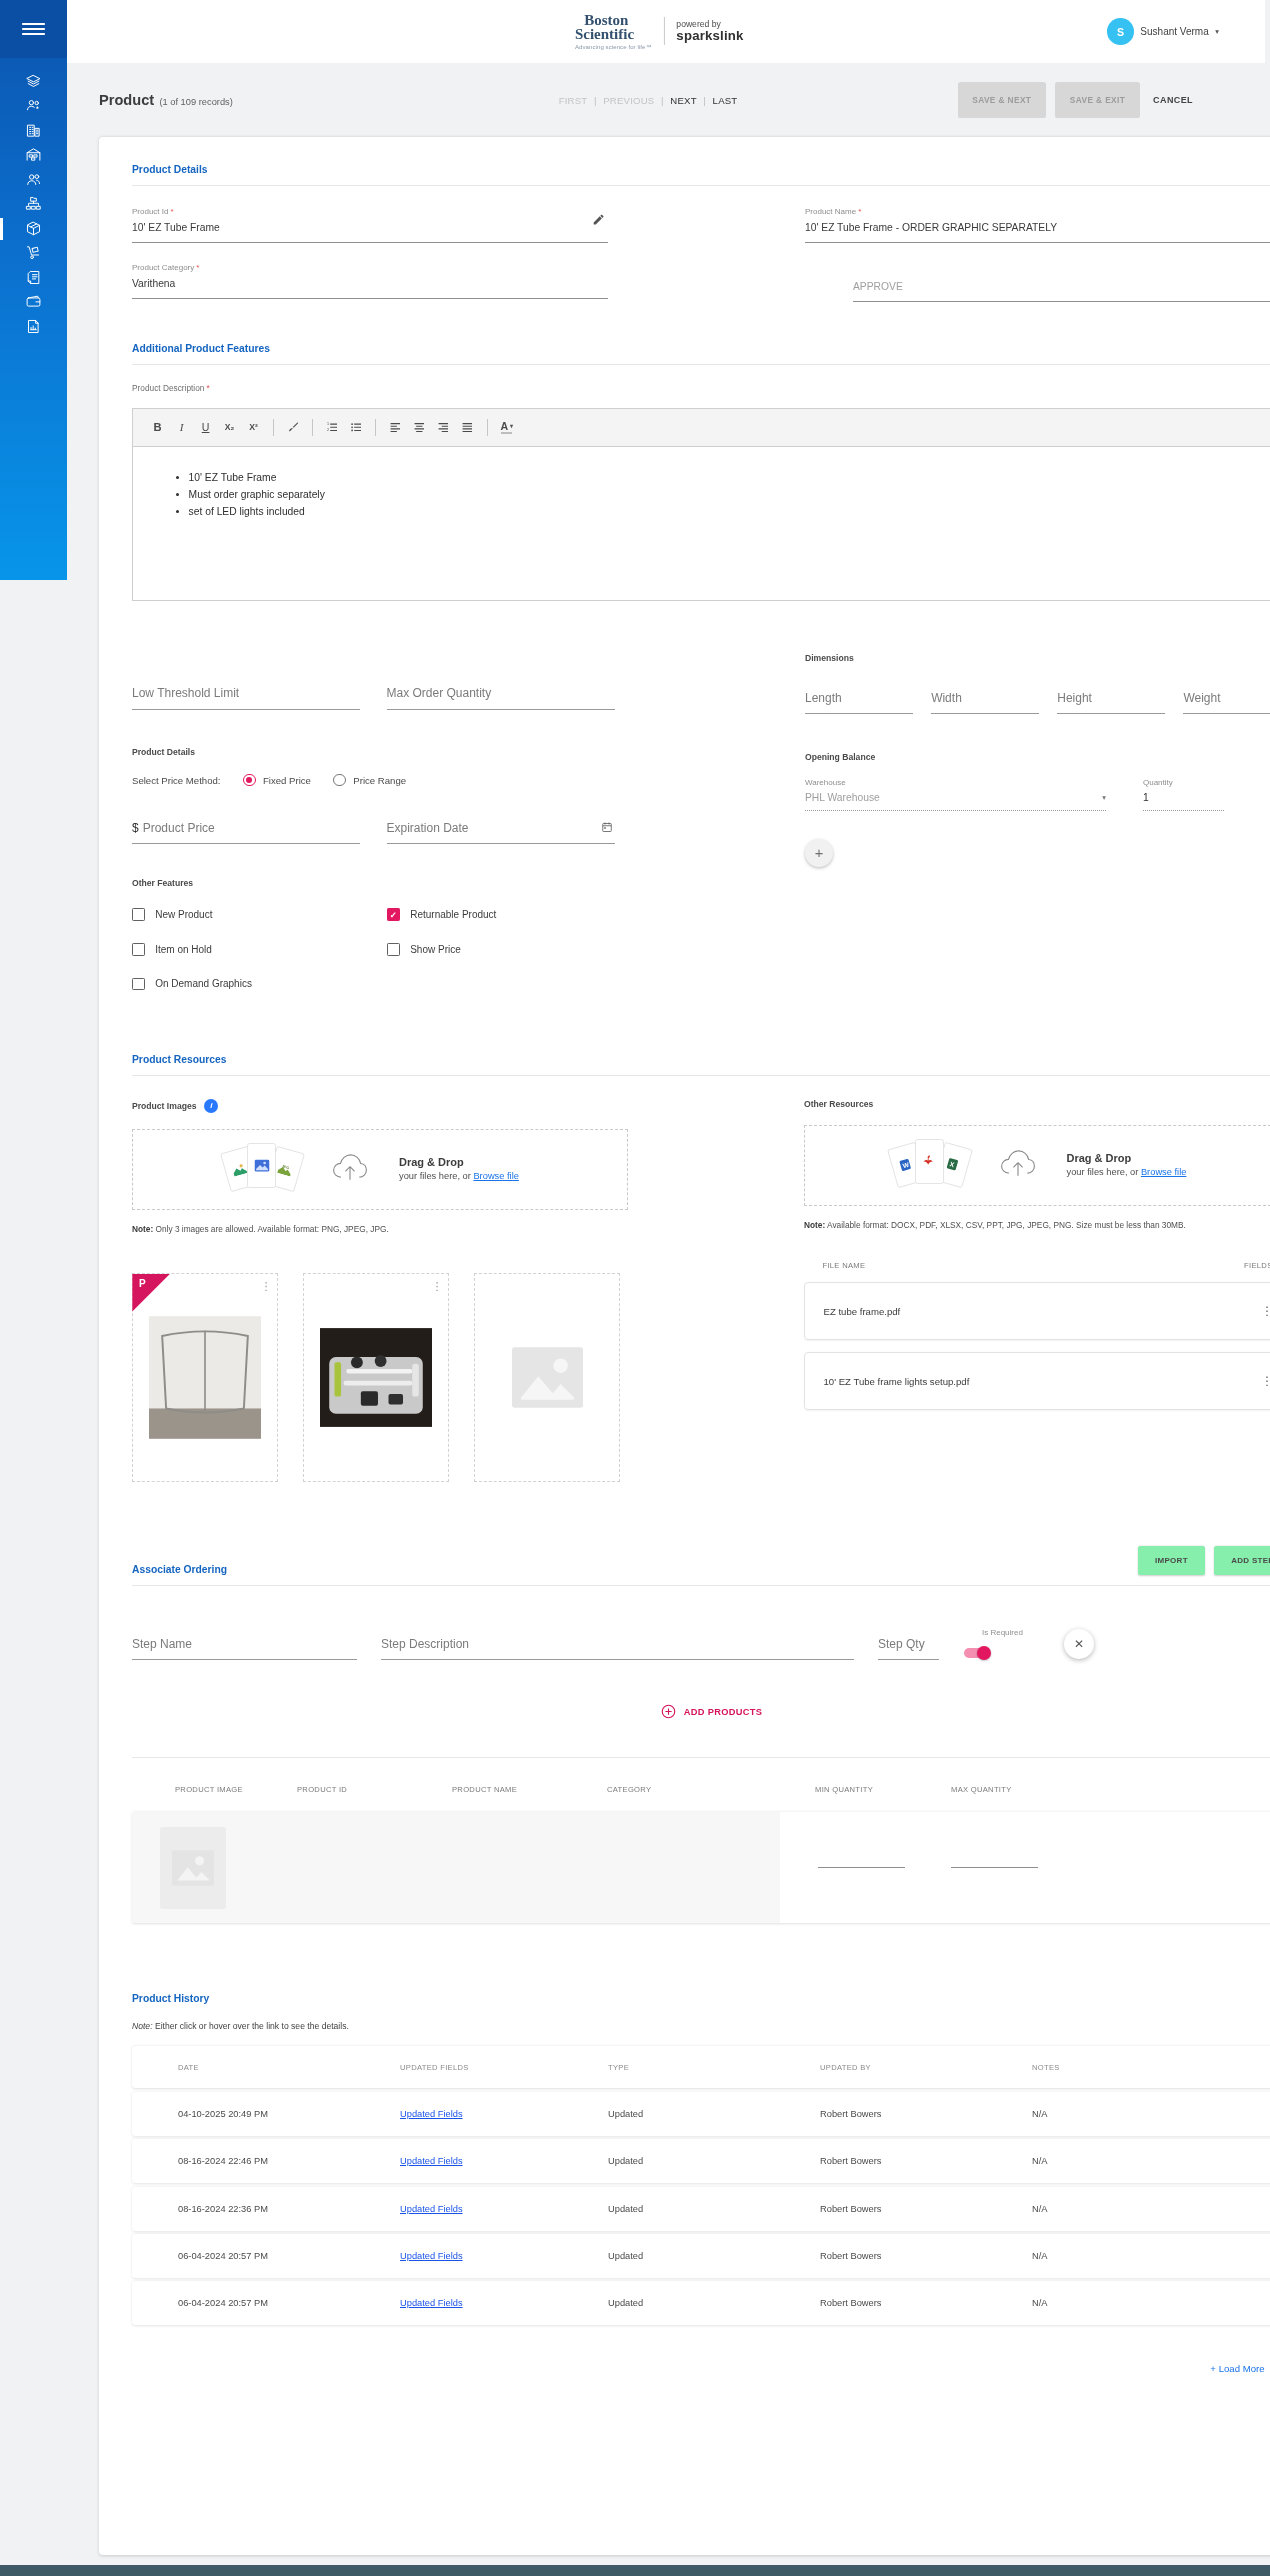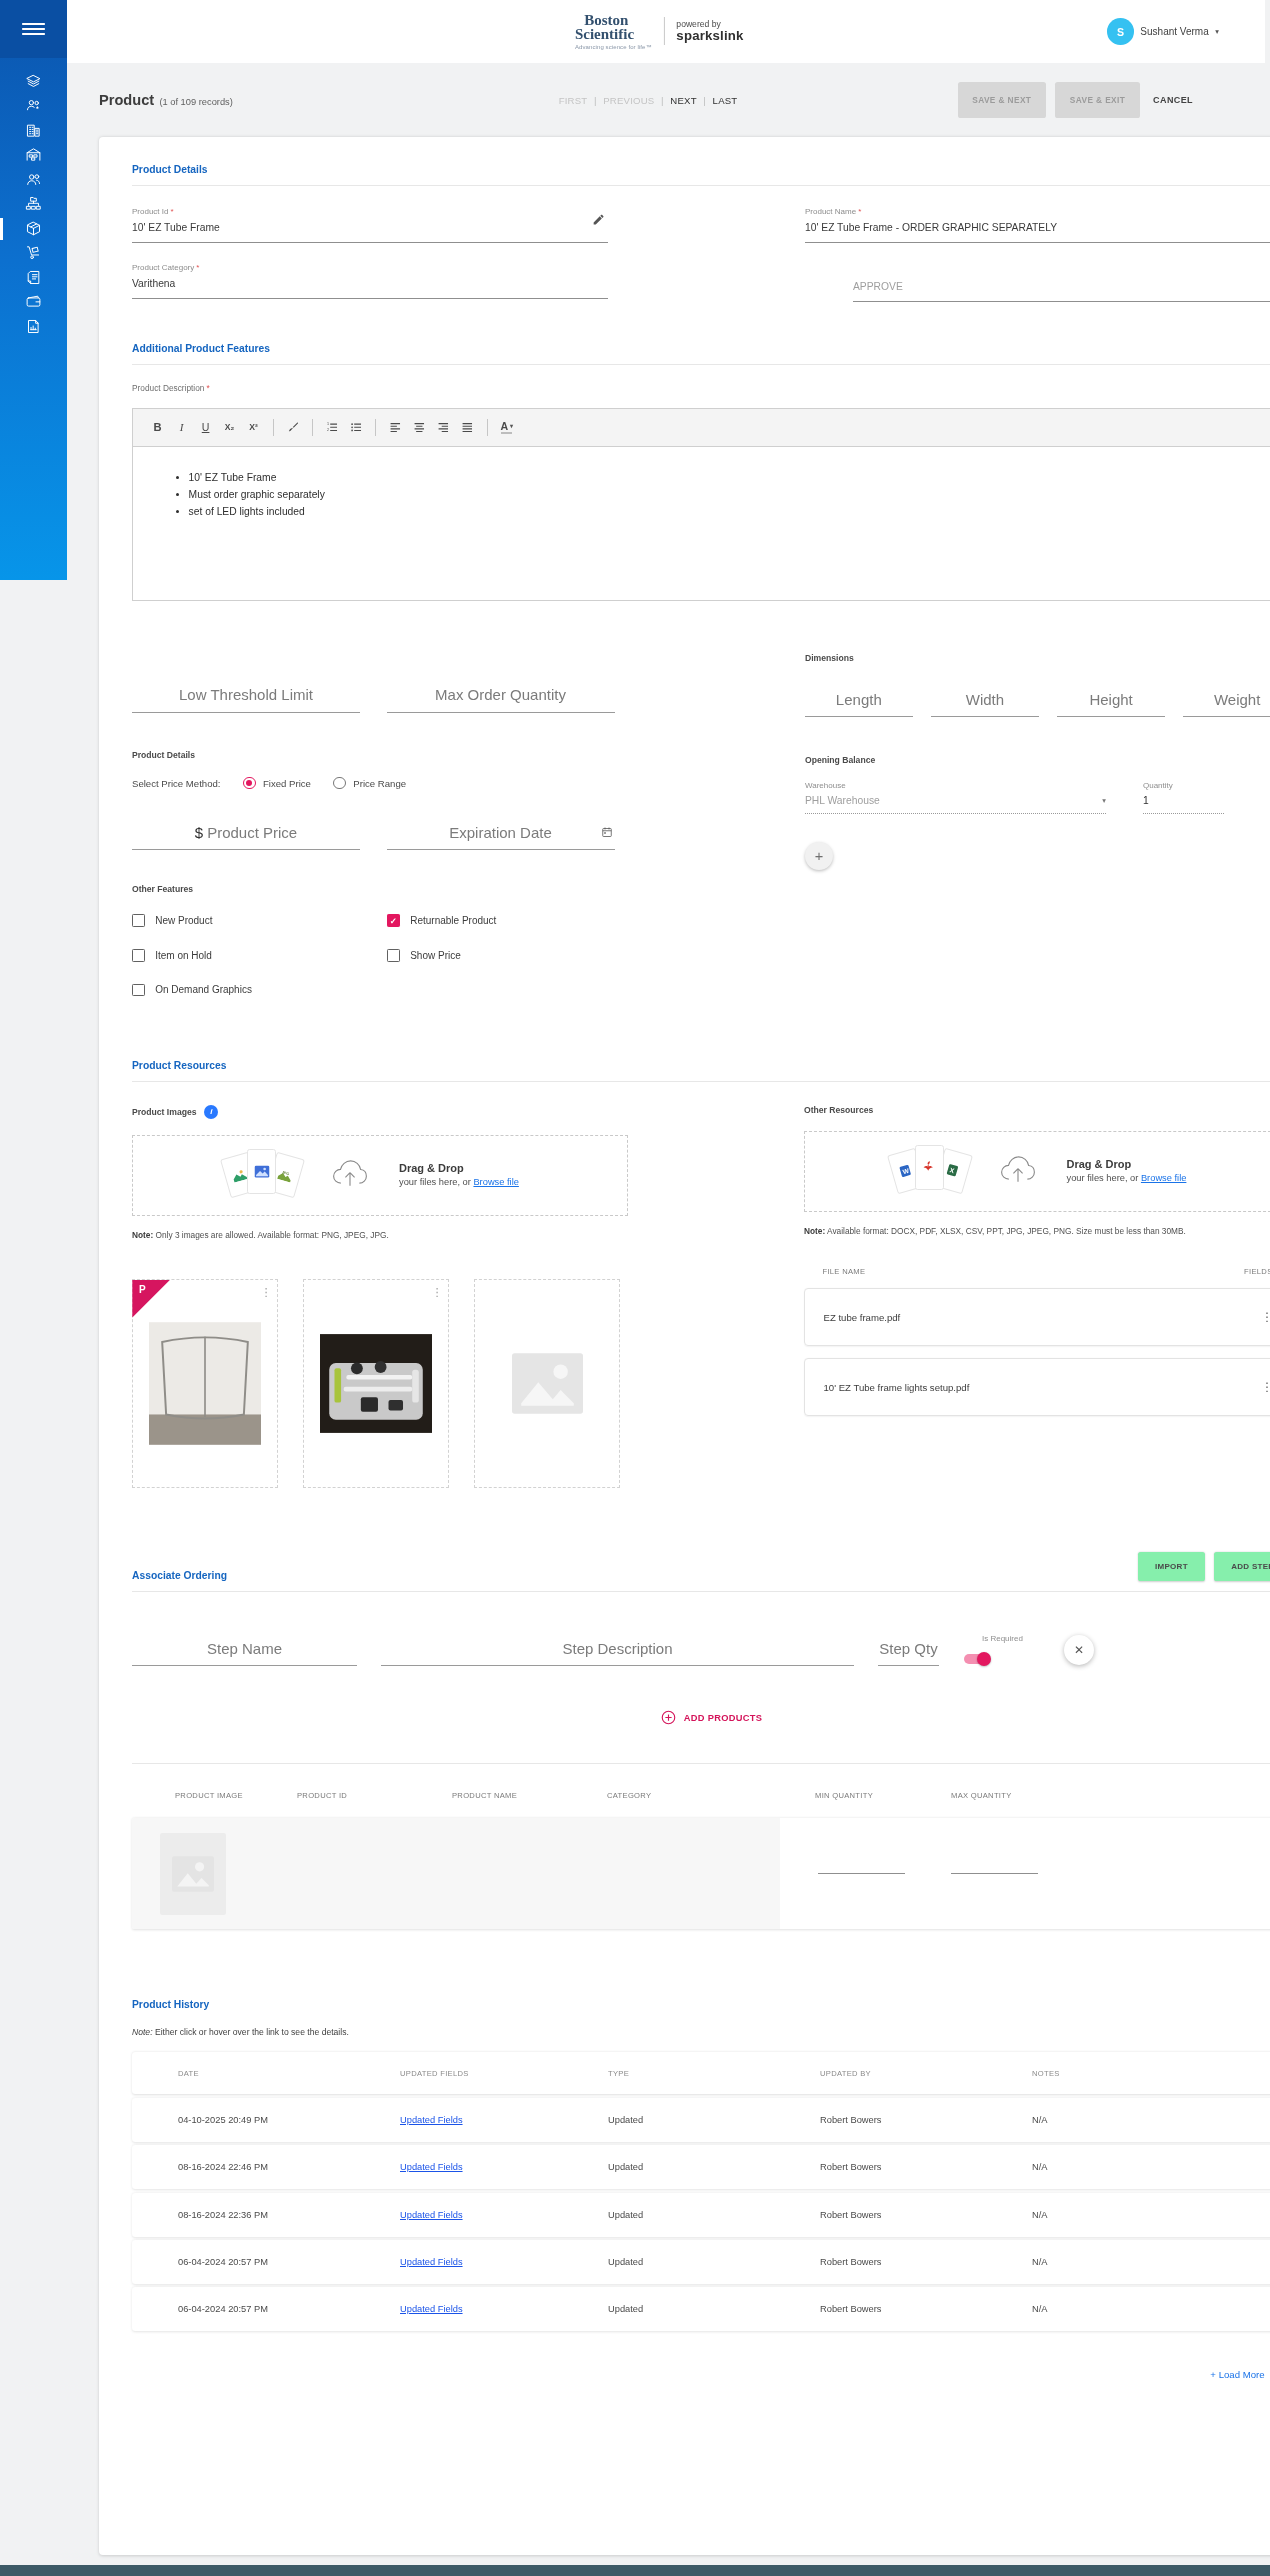--- a/index.html
+++ b/index.html
@@ -78,21 +78,21 @@
   .tbtn.color-a .bar { width:10.6px; height:2px; background:#bdbdbd; margin-top:1.3px; }
   .tbtn .caret { font-size:6px; color:#555; margin-left:2px; }
   .editor-body { min-height:153px; padding:25px 20px 20px 41px; }
   .editor-body ul { list-style:disc; padding-left:14.6px; }
   .editor-body li { font-size:10.3px; color:#2e2e2e; margin-bottom:6px; }
 
   
   .mid-wrap { display:flex; justify-content:space-between; margin-top:52px; }
   .mid-left { width:483px; } .mid-right { width:486px; }
   .inline-inputs { display:flex; gap:26.5px; }
-  .u-input { border-bottom:1px solid #9a9a9a; font-size:15px; color:#7b7b7b; padding:5.3px 0 8.6px 0; width:228px; position:relative;text-align:center; }
+  .u-input { border-bottom:1px solid #9a9a9a; font-size:12px; color:#7b7b7b; padding:5.3px 0 8.6px 0; width:228px; position:relative; }
   .sub-h { font-size:8.6px; font-weight:bold; color:#4a4a4a; }
   .price-method { display:flex; align-items:center; gap:22.5px; margin-top:17px; font-size:9.6px; color:#4a4a4a; }
   .radio { width:12.6px; height:12.6px; border:1.3px solid #777; border-radius:50%; display:inline-flex; align-items:center; justify-content:center; margin-right:7.3px; vertical-align:middle; }
   .radio.on { border-color:#e3175f; }
   .radio.on::after { content:""; width:6px; height:6px; border-radius:50%; background:#e3175f; }
   .radio-opt { display:flex; align-items:center; cursor:pointer; }
   .price-row { display:flex; gap:26.5px; margin-top:29px; }
   .dollar { color:#2f2f2f; margin-right:4px; }
   .cal-ico { position:absolute; right:1.3px; top:5.3px; }
   .cal-ico svg { width:12px; height:12px; stroke:#555; fill:none; stroke-width:1.6; }

